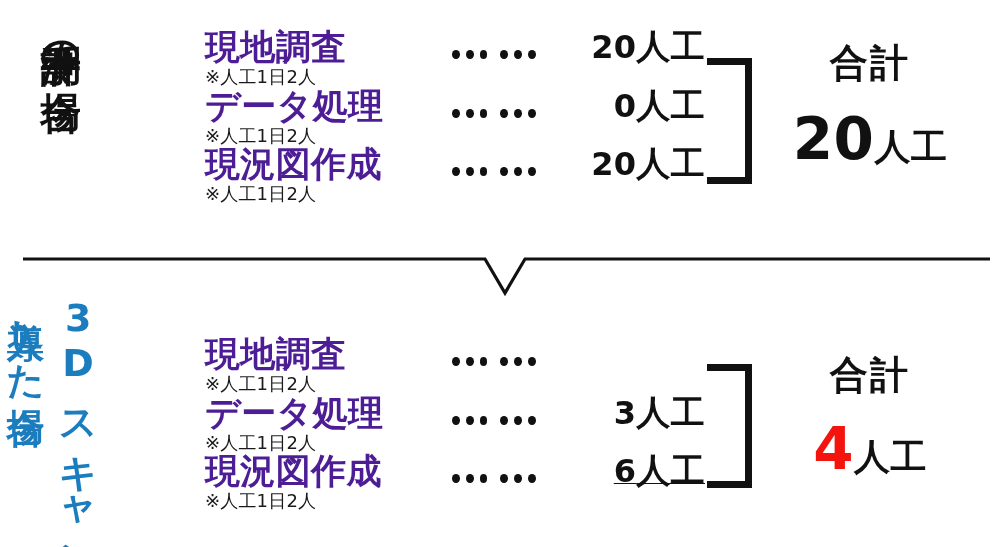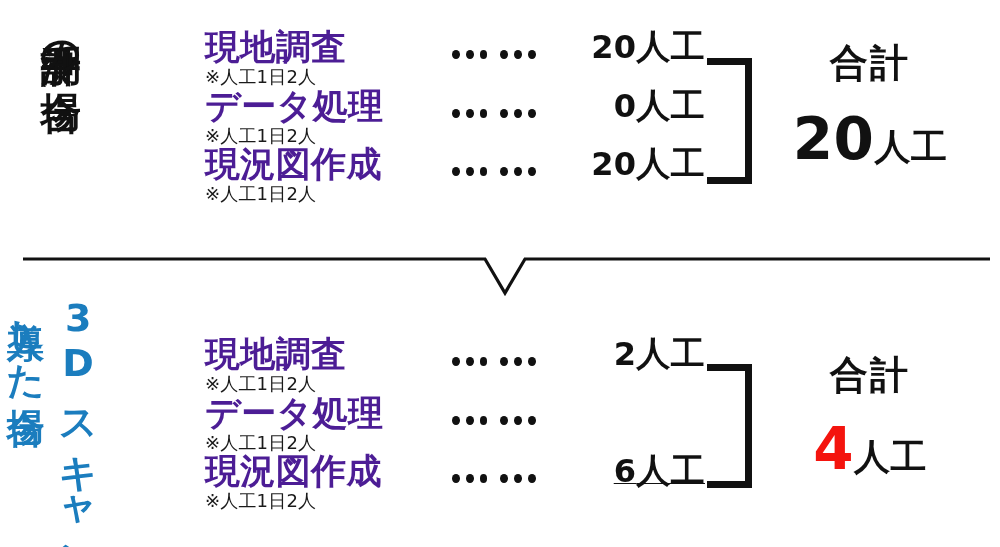--- a/index.html
+++ b/index.html
@@ -266,22 +266,22 @@
   </div>
   <div class="dots" style="top:472px;">
     <i class="dot"></i>
       <i class="dot"></i>
       <i class="dot gap"></i>
       <i class="dot"></i>
       <i class="dot"></i>
       <i class="dot"></i>
   </div>
 
-  <div class="value" style="left:545px; top:331px;">
-    <span class="num">2</span><span class="unit">人工</span>
+  <div class="value" style="left:545px; top:390px;">
+    <span class="num">3</span><span class="unit">人工</span>
   </div>
   <div class="value" style="left:545px; top:448px;text-decoration:underline;">
     <span class="num">6</span><span class="unit">人工</span>
   </div>
 
   <div class="bracket" style="top:364px; height:124px;"></div>
 
   <div class="total-label" style="left:770px; top:356px;">合計</div>
   <div class="total-value" style="left:765px; top:420px;">
     <span class="num accent">4</span><span class="unit">人工</span>

